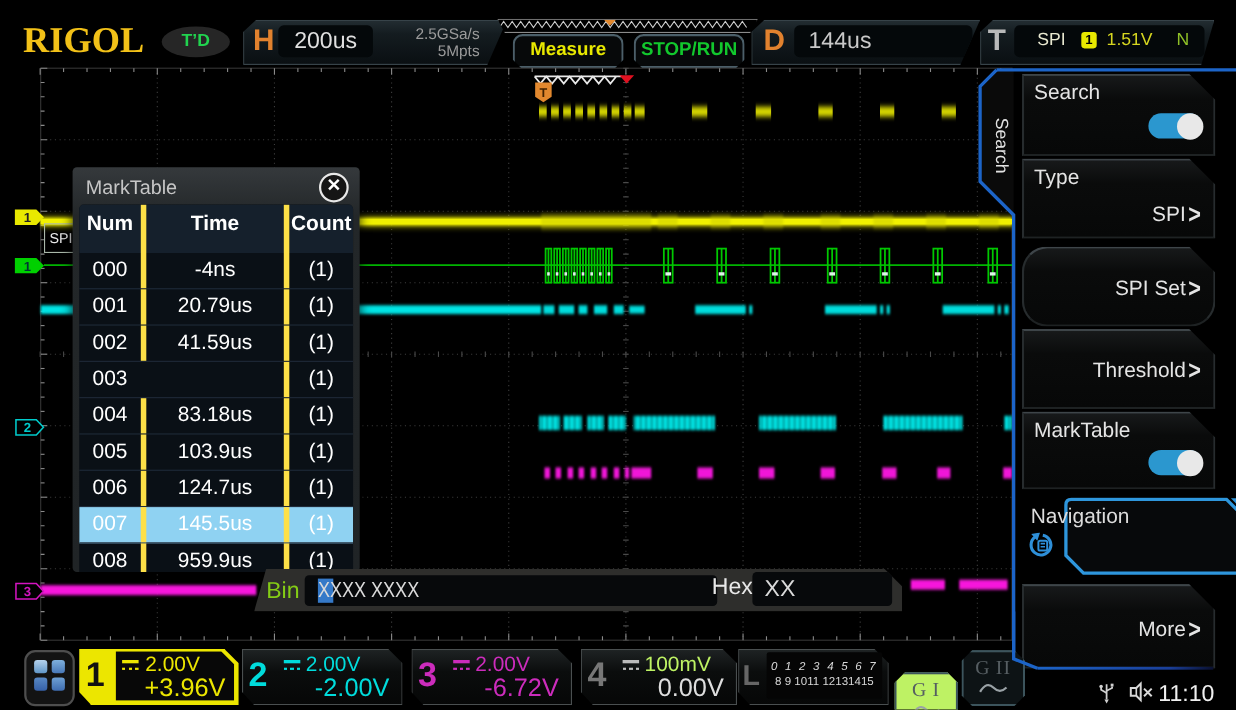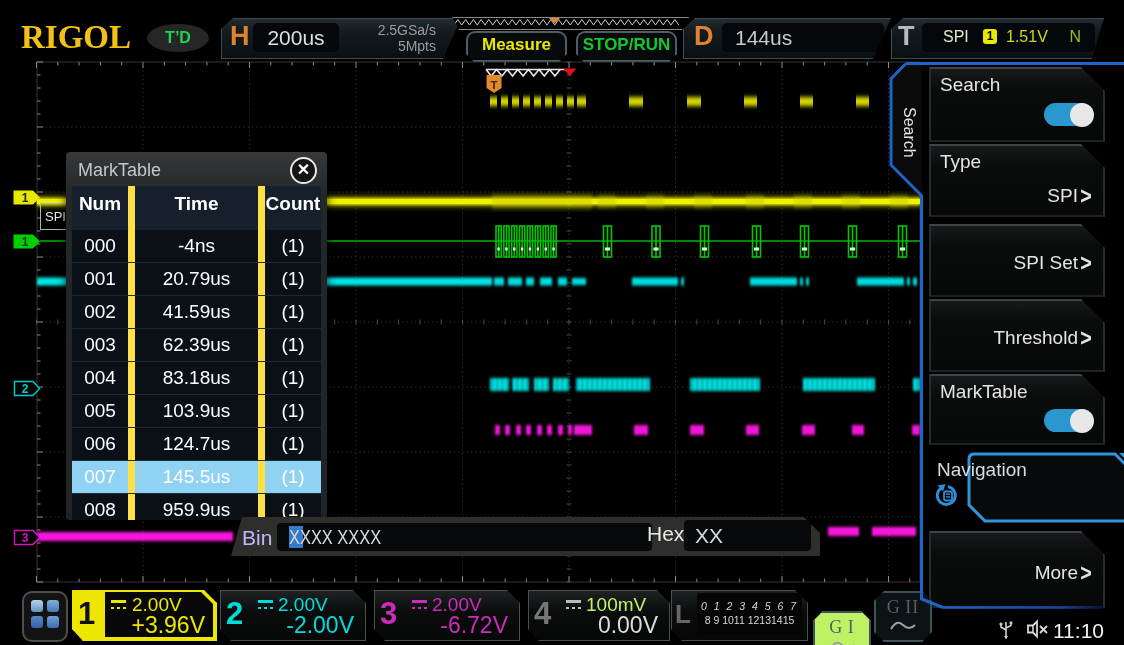--- a/index.html
+++ b/index.html
@@ -48,21 +48,21 @@
   .dc u{position:absolute;left:0;bottom:0;width:100%;height:2.5px;
         background:repeating-linear-gradient(90deg,currentColor 0 3px,transparent 3px 6px);}
   .chv1{position:absolute;left:56px;top:4px;font-size:19px;}
   .chv2{position:absolute;right:10px;top:22px;font-size:23px;}
   
   .mrow{position:relative;height:33px;line-height:32px;border-bottom:1px solid #1f2a38;box-sizing:border-box;}
   .mhead{background:#15202c;font-weight:bold;height:44px;line-height:36px;border-bottom:none;}
   .c1{position:absolute;left:0;width:56px;text-align:center;}
   .c2{position:absolute;left:56px;width:130px;text-align:center;}
   .c3{position:absolute;left:186px;width:63px;text-align:center;}
-  .c2,.c3{border-left:7px solid #fde047;box-sizing:border-box;height:100%;text-align:center;}
+  .c2,.c3{border-left:5px solid #fde047;box-sizing:border-box;height:100%;text-align:center;}
   .msel{background:#8fd2f2;color:#fff;}
 </style>
 </head>
 <body>
 
 <div class="abs" id="logo">RIGOL</div>
 <div class="abs" id="td">T’D</div>
 <div class="abs panel" id="hpanel">
   <div class="pletter" style="left:8px;">H</div>
   <div class="pfield" style="left:31px;width:86px;color:#dfdfdf;font-size:21px;text-align:center;line-height:29px;">200us</div>
@@ -518,21 +518,20 @@
         <span class="c2">20.79us</span>
         <span class="c3">(1)</span>
       </div>
     <div class="mrow">
         <span class="c1">002</span>
         <span class="c2">41.59us</span>
         <span class="c3">(1)</span>
       </div>
     <div class="mrow">
         <span class="c1">003</span>
-        <span class="c2">62.39us</span>
         <span class="c3">(1)</span>
       </div>
     <div class="mrow">
         <span class="c1">004</span>
         <span class="c2">83.18us</span>
         <span class="c3">(1)</span>
       </div>
     <div class="mrow">
         <span class="c1">005</span>
         <span class="c2">103.9us</span>
@@ -551,21 +550,21 @@
     <div class="mrow">
         <span class="c1">008</span>
         <span class="c2">959.9us</span>
         <span class="c3">(1)</span>
       </div>
   </div>
 </div>
 
 <div class="abs" id="binbar" style="left:231px;top:517px;width:589px;height:39px;background:#2e2e2c;
      clip-path:polygon(11px 0,calc(100% - 16px) 0,100% 16px,100% 100%,0 100%);">
-  <span style="position:absolute;left:11px;top:9px;font-size:21px;color:#c4b5fd;">Bin</span>
+  <span style="position:absolute;left:11px;top:9px;font-size:21px;color:#84cc16;">Bin</span>
   <div style="position:absolute;left:46px;top:6px;width:375px;height:28px;background:#07090b;border-radius:4px;">
     <span style="position:absolute;left:12px;top:3px;width:14px;height:22px;background:#3579c8;"></span>
     <span style="position:absolute;left:12px;top:3px;font-size:20px;color:#dadada;transform:scaleX(0.82);transform-origin:left;display:inline-block;">XXXX&nbsp;XXXX</span>
   </div>
   <span style="position:absolute;left:416px;top:5px;font-size:21px;color:#e8e8e8;">Hex</span>
   <div style="position:absolute;left:453px;top:3px;width:127px;height:31px;background:#07090b;border-radius:4px;">
     <span style="position:absolute;left:11px;top:4px;font-size:21px;color:#dadada;">XX</span>
   </div>
 </div>
 
@@ -585,21 +584,21 @@
      writing-mode:vertical-rl;text-align:center;">Search</div>
 
 <div class="abs mbox" style="top:67px;height:71px;">
   <div class="mtitle">Search</div>
   <div class="toggle" style="top:34px;"></div>
 </div>
 <div class="abs mbox" style="top:144px;height:69px;">
   <div class="mtitle">Type</div>
   <div class="mright" style="top:36px;">SPI<span class="chev">&gt;</span></div>
 </div>
-<div class="abs mbox" style="top:224px;height:69px;">
+<div class="abs mbox" style="top:224px;height:69px;border-radius:23px;">
   <div class="mright" style="top:23px;">SPI Set<span class="chev">&gt;</span></div>
 </div>
 <div class="abs mbox" style="top:299px;height:69px;">
   <div class="mright" style="top:23px;">Threshold<span class="chev">&gt;</span></div>
 </div>
 <div class="abs mbox" style="top:374px;height:67px;">
   <div class="mtitle">MarkTable</div>
   <div class="toggle" style="top:33px;"></div>
 </div>
 <div class="abs" style="left:927px;top:452px;width:176px;height:71px;padding-left:40px;">

